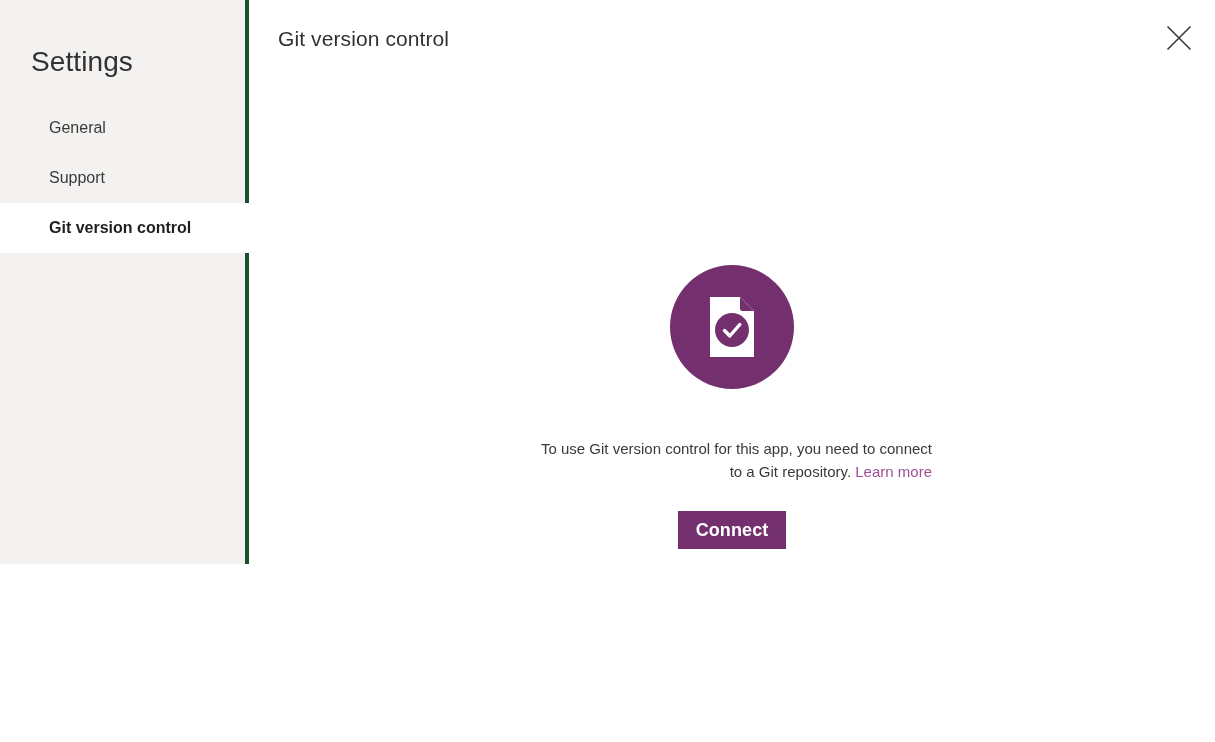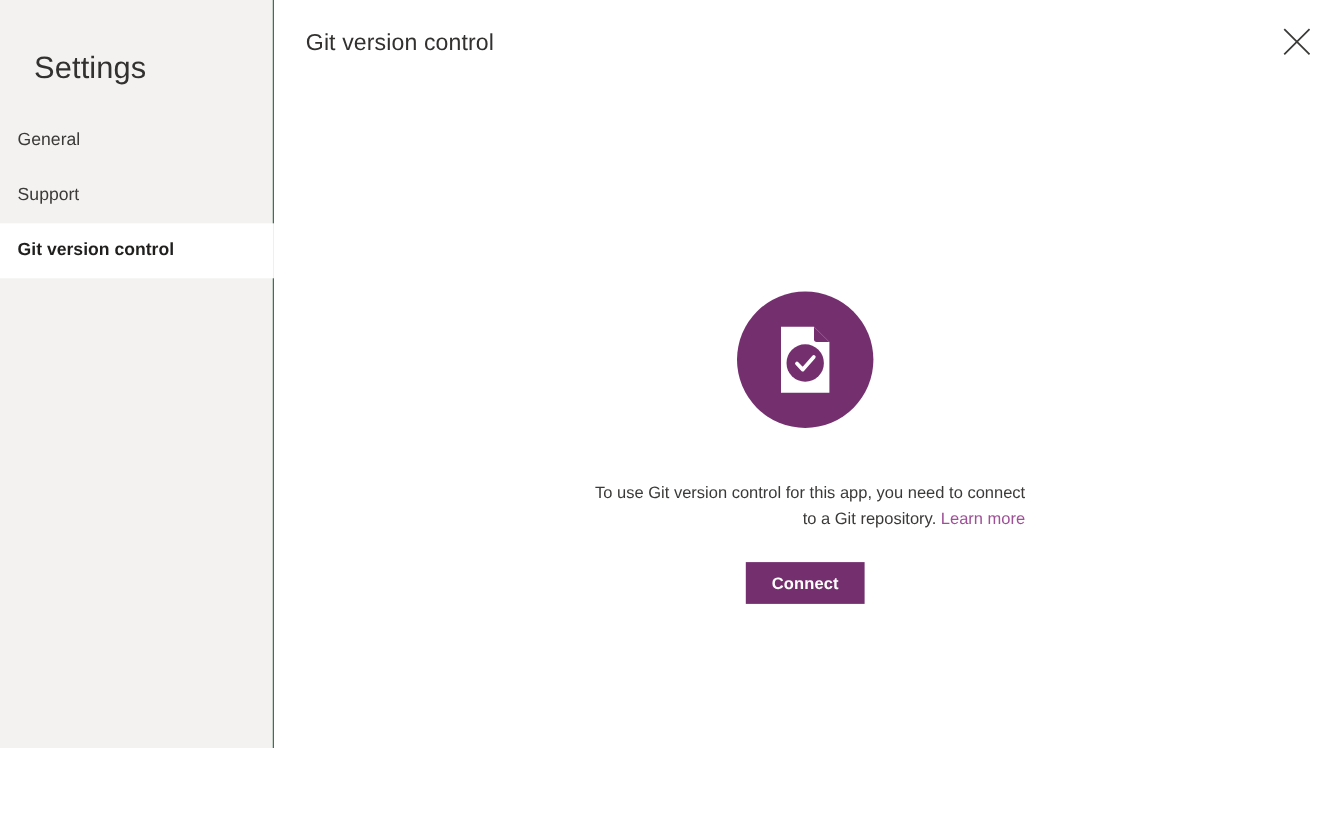--- a/index.html
+++ b/index.html
@@ -21,23 +21,23 @@
     position: relative;
     width: 1215px;
     height: 742px;
     display: flex;
     background: #ffffff;
   }
 
   
   .sidebar {
     width: 249px;
-    height: 680px;
+    height: 564px;
     background: #f3f2f1;
-    border-right: 1px solid #14532d;
+    border-right: 4px solid #14532d;
     flex: 0 0 249px;
     position: relative;
   }
 
   .sidebar-title {
     font-size: 28px;
     font-weight: 400;
     color: #323130;
     letter-spacing: 0.1px;
     padding: 0 0 0 31px;
@@ -52,21 +52,21 @@
     top: 103px;
     left: 0;
     width: 249px;
     list-style: none;
   }
 
   .nav-item {
     height: 50px;
     display: flex;
     align-items: center;
-    padding-left: 16px;
+    padding-left: 49px;
     font-size: 16px;
     font-weight: 400;
     color: #3b3a39;
     cursor: pointer;
     background: transparent;
     position: relative;
   }
 
   .nav-item.selected {
     background: #ffffff;
@@ -147,21 +147,21 @@
   }
 
   .connect-button {
     margin-top: 28px;
     width: 108px;
     height: 38px;
     background: #74306e;
     color: #ffffff;
     border: none;
     font-family: "Liberation Sans", sans-serif;
-    font-size: 15px;
+    font-size: 18px;
     font-weight: 700;
     cursor: pointer;
     letter-spacing: 0.1px;
   }
 </style>
 </head>
 <body>
 
 <div id="app">
 

